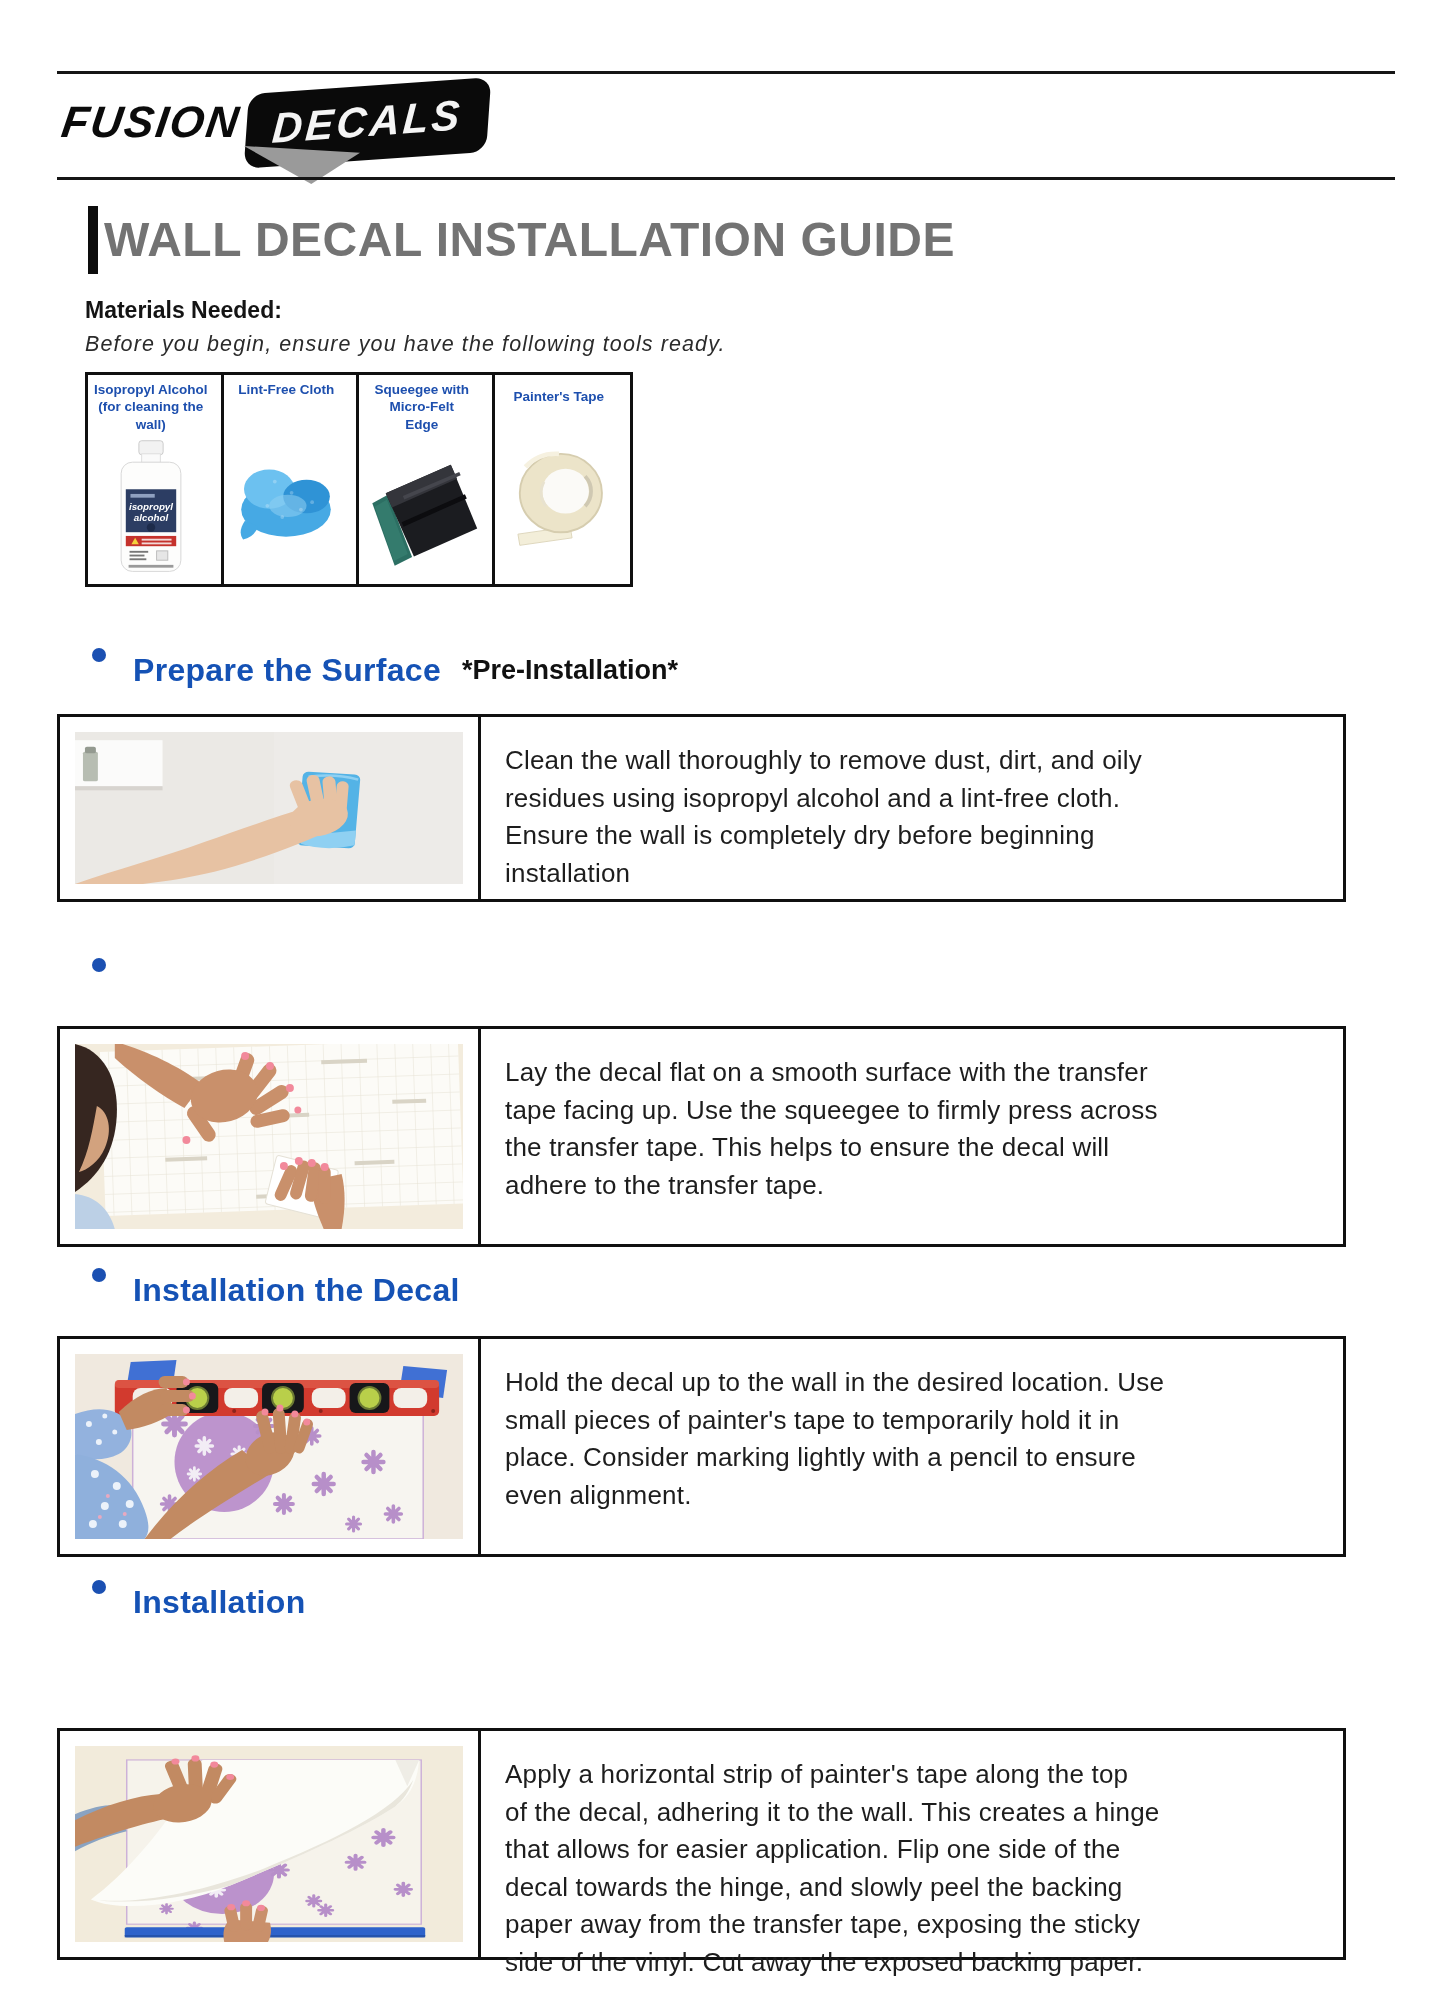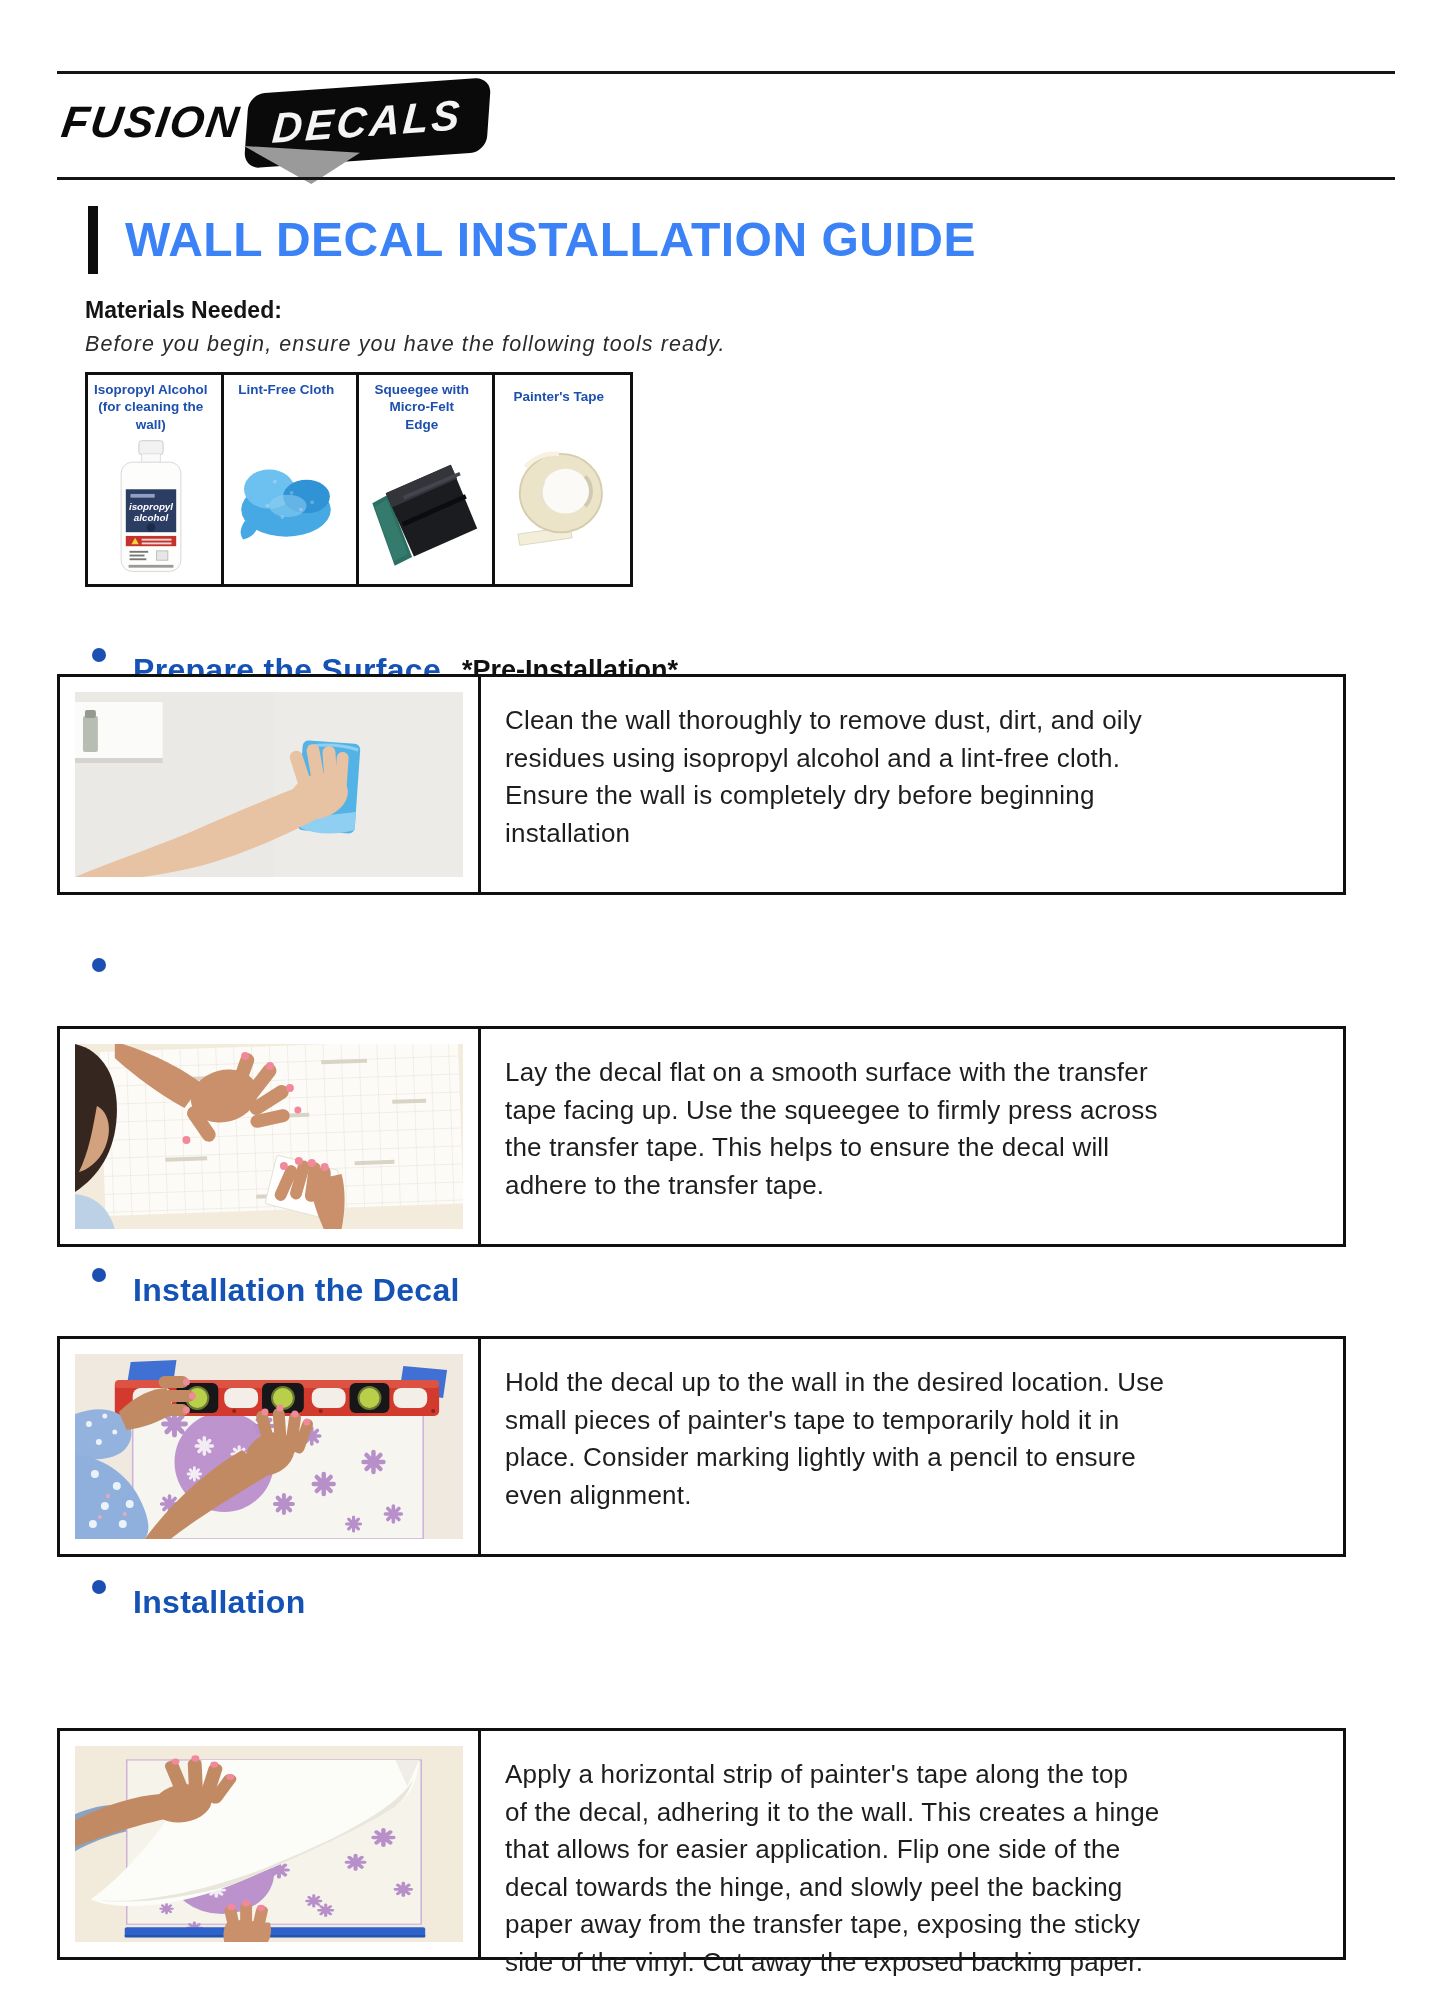--- a/index.html
+++ b/index.html
@@ -13,21 +13,21 @@
                color:#0b0b0b;letter-spacing:2px;transform:skewX(-8deg);}
   .badge{position:absolute;left:184px;top:2px;background:#0a0a0a;border-radius:16px;
          padding:15px 26px 17px 26px;transform:rotate(-4deg) skewX(-8deg);}
   .brand-second{font:italic 900 42px/1 "Liberation Sans",sans-serif;color:#f5f5f5;letter-spacing:3px;}
   .badge-fold{position:absolute;left:182px;top:62px;width:116px;height:38px;background:#9a9a9a;
               clip-path:polygon(0 0,100% 18%,58% 100%);}
 
   
   .title-row{position:absolute;left:88px;top:206px;display:flex;align-items:stretch;}
   .title-bar{width:10px;height:68px;background:#0d0d0d;}
-  .page-title{margin-left:27px;font:800 48px/68px "Liberation Sans",sans-serif;color:#3b82f6;
+  .page-title{margin-left:6px;font:800 48px/68px "Liberation Sans",sans-serif;color:#737373;
               letter-spacing:0.5px;}
 
   .materials-heading{position:absolute;left:85px;top:297px;font:800 23px/1.2 "Liberation Sans",sans-serif;color:#141414;}
   .materials-intro{position:absolute;left:85px;top:331px;font:italic 400 21.5px/1.3 "Liberation Sans",sans-serif;
                    color:#2b2b2b;letter-spacing:1.1px;}
 
   
   .mat-table{position:absolute;left:85px;top:372px;width:548px;height:215px;display:grid;
              grid-template-columns:repeat(4,1fr);border:3px solid #101010;background:#fff;box-sizing:border-box;}
   .mat-cell{border-right:3px solid #101010;display:flex;flex-direction:column;align-items:center;
@@ -158,21 +158,21 @@
         </svg>
       </div>
     </div>
   </div>
 
   <div class="sec-head" style="top:648px">
     <span class="bullet"></span>
     <span class="sec-title">Prepare the Surface</span>
     <span class="sec-note">*Pre-Installation*</span>
   </div>
-  <div class="sec-box" style="top:674px;height:221px">
+  <div class="sec-box" style="top:714px;height:188px">
     <div class="photo-cell">
       <svg viewBox="0 0 390 185" preserveAspectRatio="none">
         <rect width="390" height="185" fill="#ebe9e5"></rect>
         <rect x="200" width="190" height="185" fill="#edebe8"></rect>
         <rect x="0" y="10" width="88" height="56" fill="#fbfbfa"></rect>
         <rect x="0" y="66" width="88" height="5" fill="#d7d4cf"></rect>
         <rect x="8" y="24" width="15" height="36" rx="2" fill="#b7bdb2"></rect>
         <rect x="10" y="18" width="11" height="8" rx="2" fill="#949a90"></rect>
         <g transform="rotate(4 255 95)">
           <rect x="226" y="50" width="58" height="90" rx="6" fill="#54b3e6"></rect>

